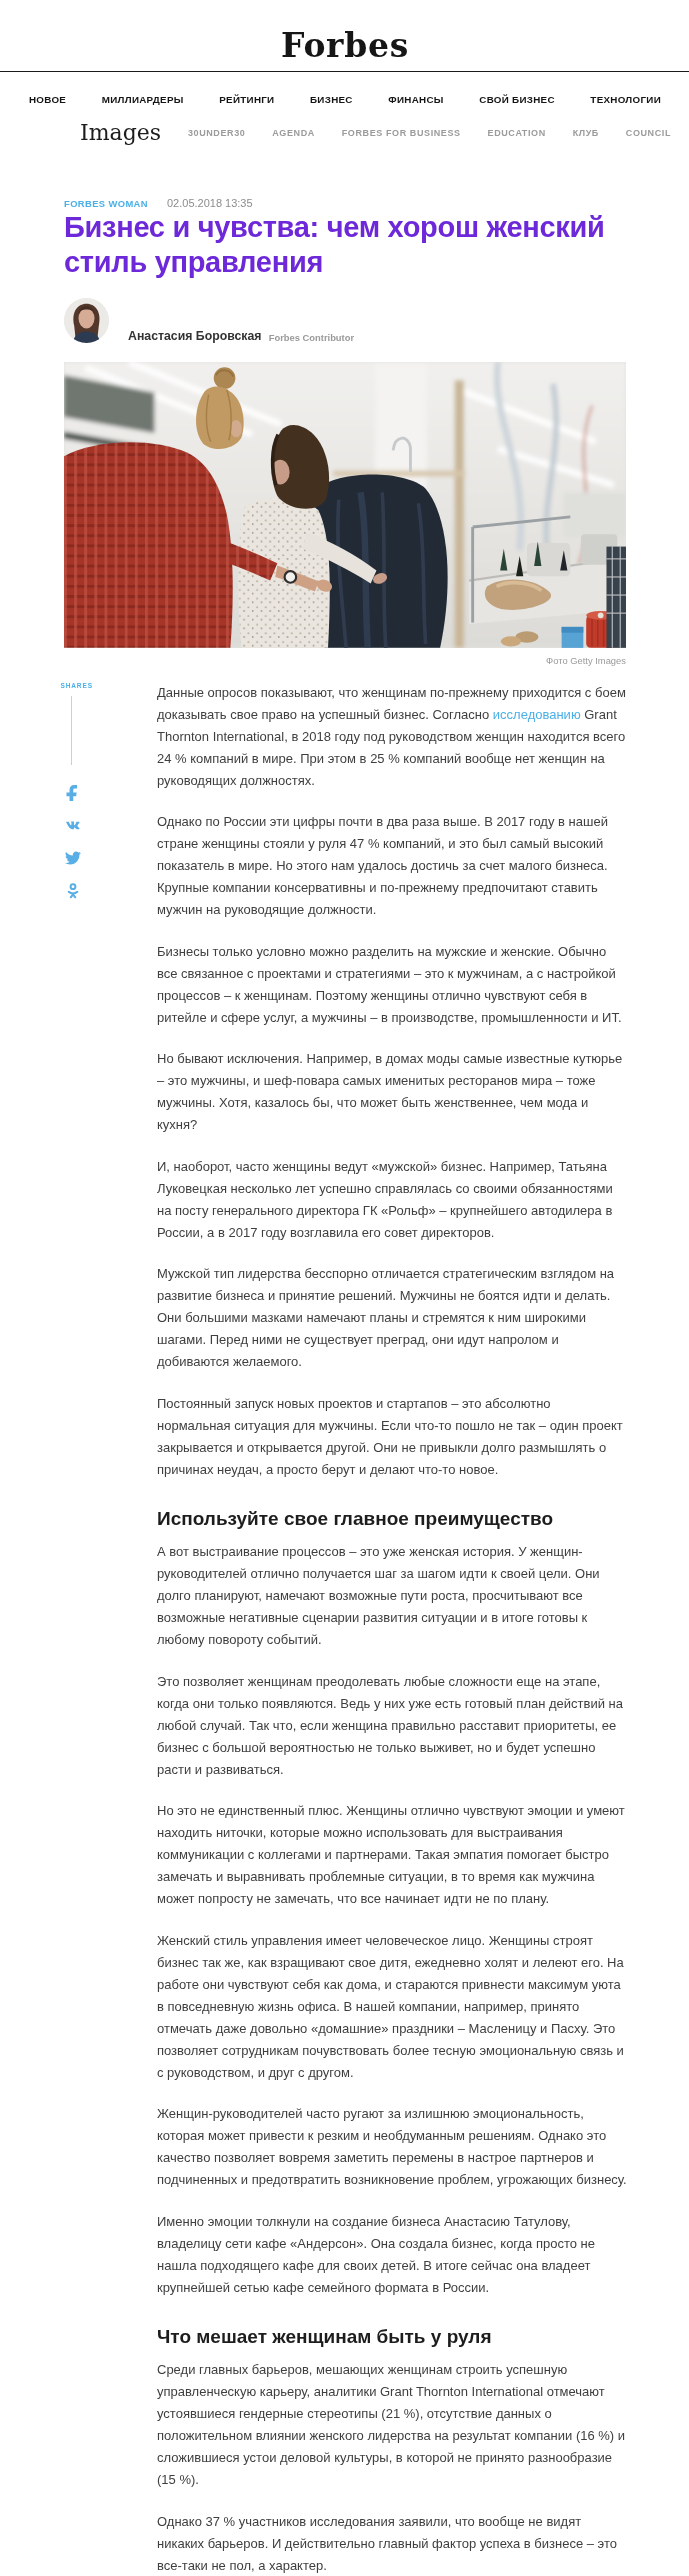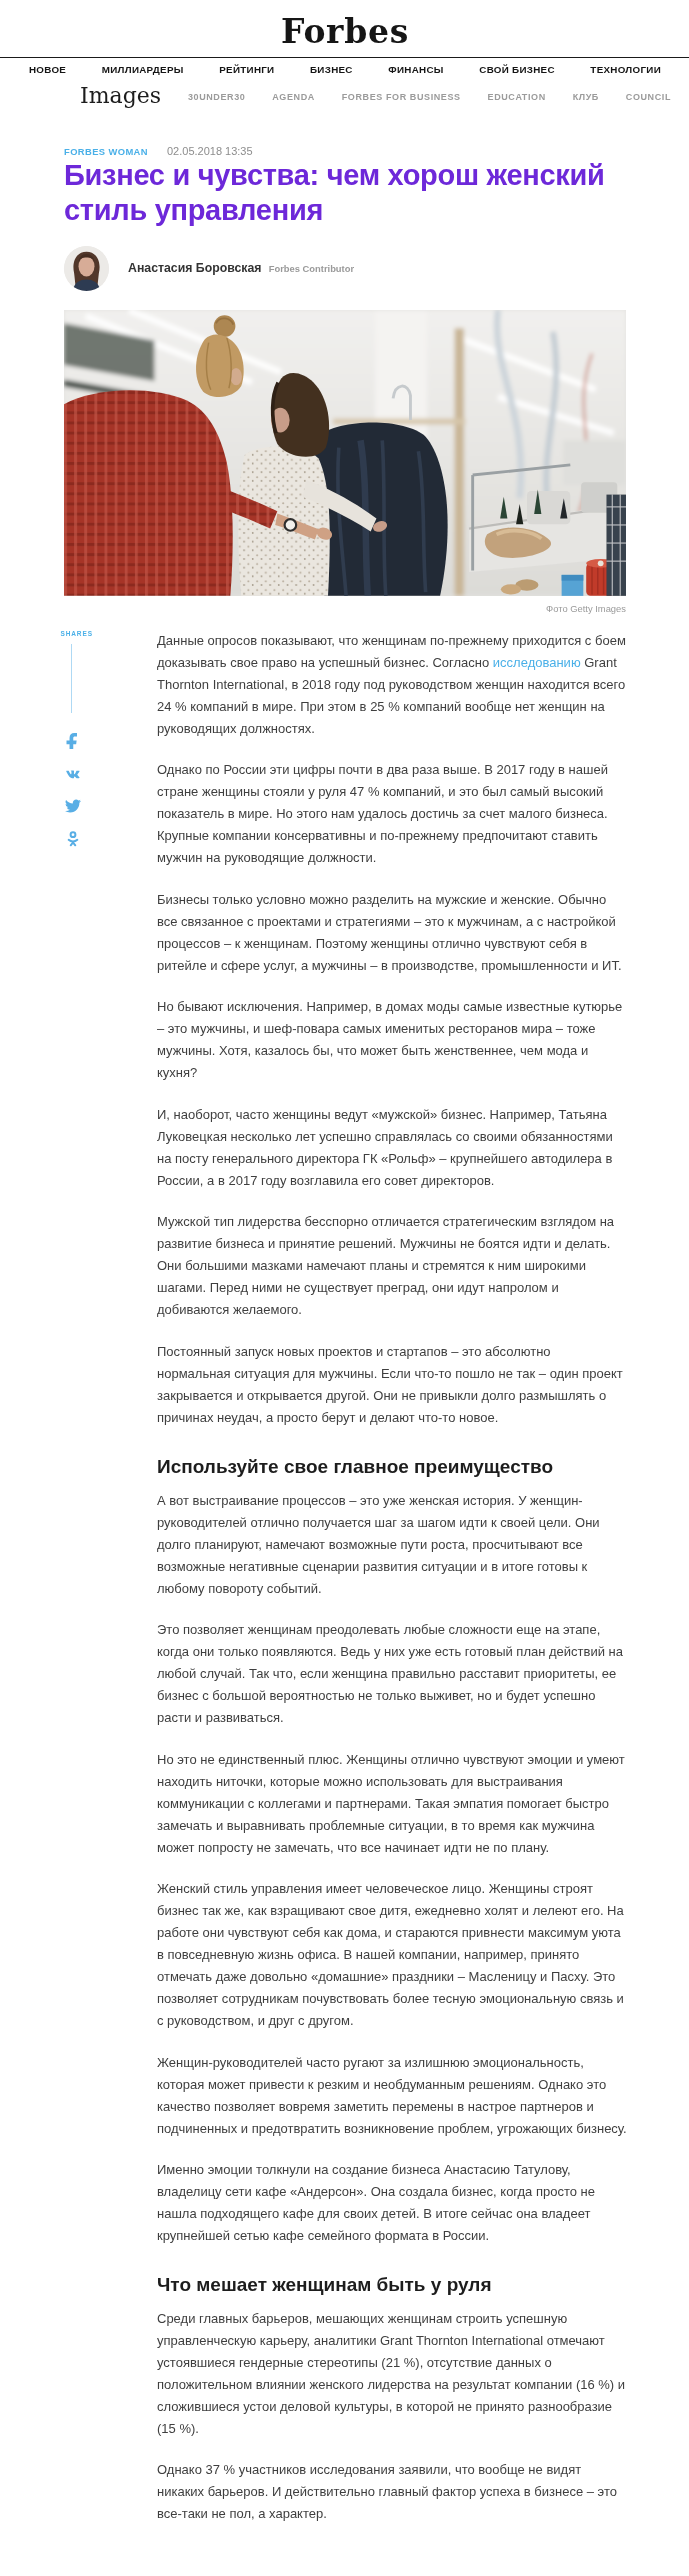--- a/index.html
+++ b/index.html
@@ -7,33 +7,33 @@
   body {
     width: 690px;
     min-height: 2576px;
     margin: 0 auto;
     font-family: "Liberation Sans", sans-serif;
     color: #3f3f3f;
   }
   ul { list-style: none; }
 
   
-  .masthead { padding-top: 14px; }
+  .masthead { padding-top: 28px; }
   .forbes-logo {
     text-align: center;
     font-family: "DejaVu Serif", serif;
     font-weight: 700;
     font-size: 33px;
     line-height: 36px;
     color: #161616;
     letter-spacing: 0.7px;
   }
   .nav1 { border-top: 0.7px solid #1a1a1a; margin-top: 6.5px; }
   .nav1 ul {
-    width: 632px; margin: 0 auto; padding-top: 6.5px;
+    width: 632px; margin: 16px auto; padding-top: 6.5px;
     display: flex; justify-content: space-between; align-items: flex-start;
   }
   .nav1 li {
     font-size: 9.8px; font-weight: 700; color: #151515;
     letter-spacing: 0.3px; text-transform: uppercase; cursor: pointer;
   }
   .nav2 {
     width: 591px; margin: 9.4px 20px 0 80px;
     display: flex; justify-content: space-between; align-items: center;
   }
@@ -42,34 +42,34 @@
     font-size: 22px; line-height: 24.6px; color: #1d1d1d; cursor: pointer;
   }
   .nav2 .sec-item {
     font-size: 9px; font-weight: 700; color: #9b9b9b;
     letter-spacing: 0.6px; text-transform: uppercase; cursor: pointer;
   }
 
   
   .container { width: 562px; margin-left: 64px; }
 
-  .meta-row { margin-top: 36px; display: flex; align-items: baseline; }
+  .meta-row { margin-top: 51px; display: flex; align-items: baseline; }
   .breadcrumb {
     font-size: 9.4px; font-weight: 700; color: #4ab0e8;
     letter-spacing: 0.4px; text-transform: uppercase; cursor: pointer;
   }
   .pub-date { margin-left: 19px; font-size: 11px; color: #8d8d8d; }
 
   h1.title {
     margin-top: 1px;
     font-size: 29px; line-height: 35px; font-weight: 700;
     color: #6d28d9; letter-spacing: -0.3px;
   }
 
-  .author-row { margin-top: 18px; display: flex; align-items: center; }
+  .author-row { margin-top: 18px; display: flex; align-items: flex-end; }
   .avatar {
     width: 45px; height: 45px; border-radius: 50%;
     overflow: hidden; flex: 0 0 45px; background: #e9e7e4; cursor: pointer;
   }
   .author-name { margin-left: 19px; font-size: 12.3px; font-weight: 700; color: #333; cursor: pointer; }
   .author-role { margin-left: 7.2px; font-size: 9.4px; color: #9a9a9a; font-weight: bold; }
 
   .hero { margin-top: 19px; width: 562px; height: 286px; background: #e4e3e0; overflow: hidden; }
   .hero svg { display: block; }
   .photo-credit { margin-top: 7px; font-size: 9.4px; color: #9a9a9a; text-align: right; }

